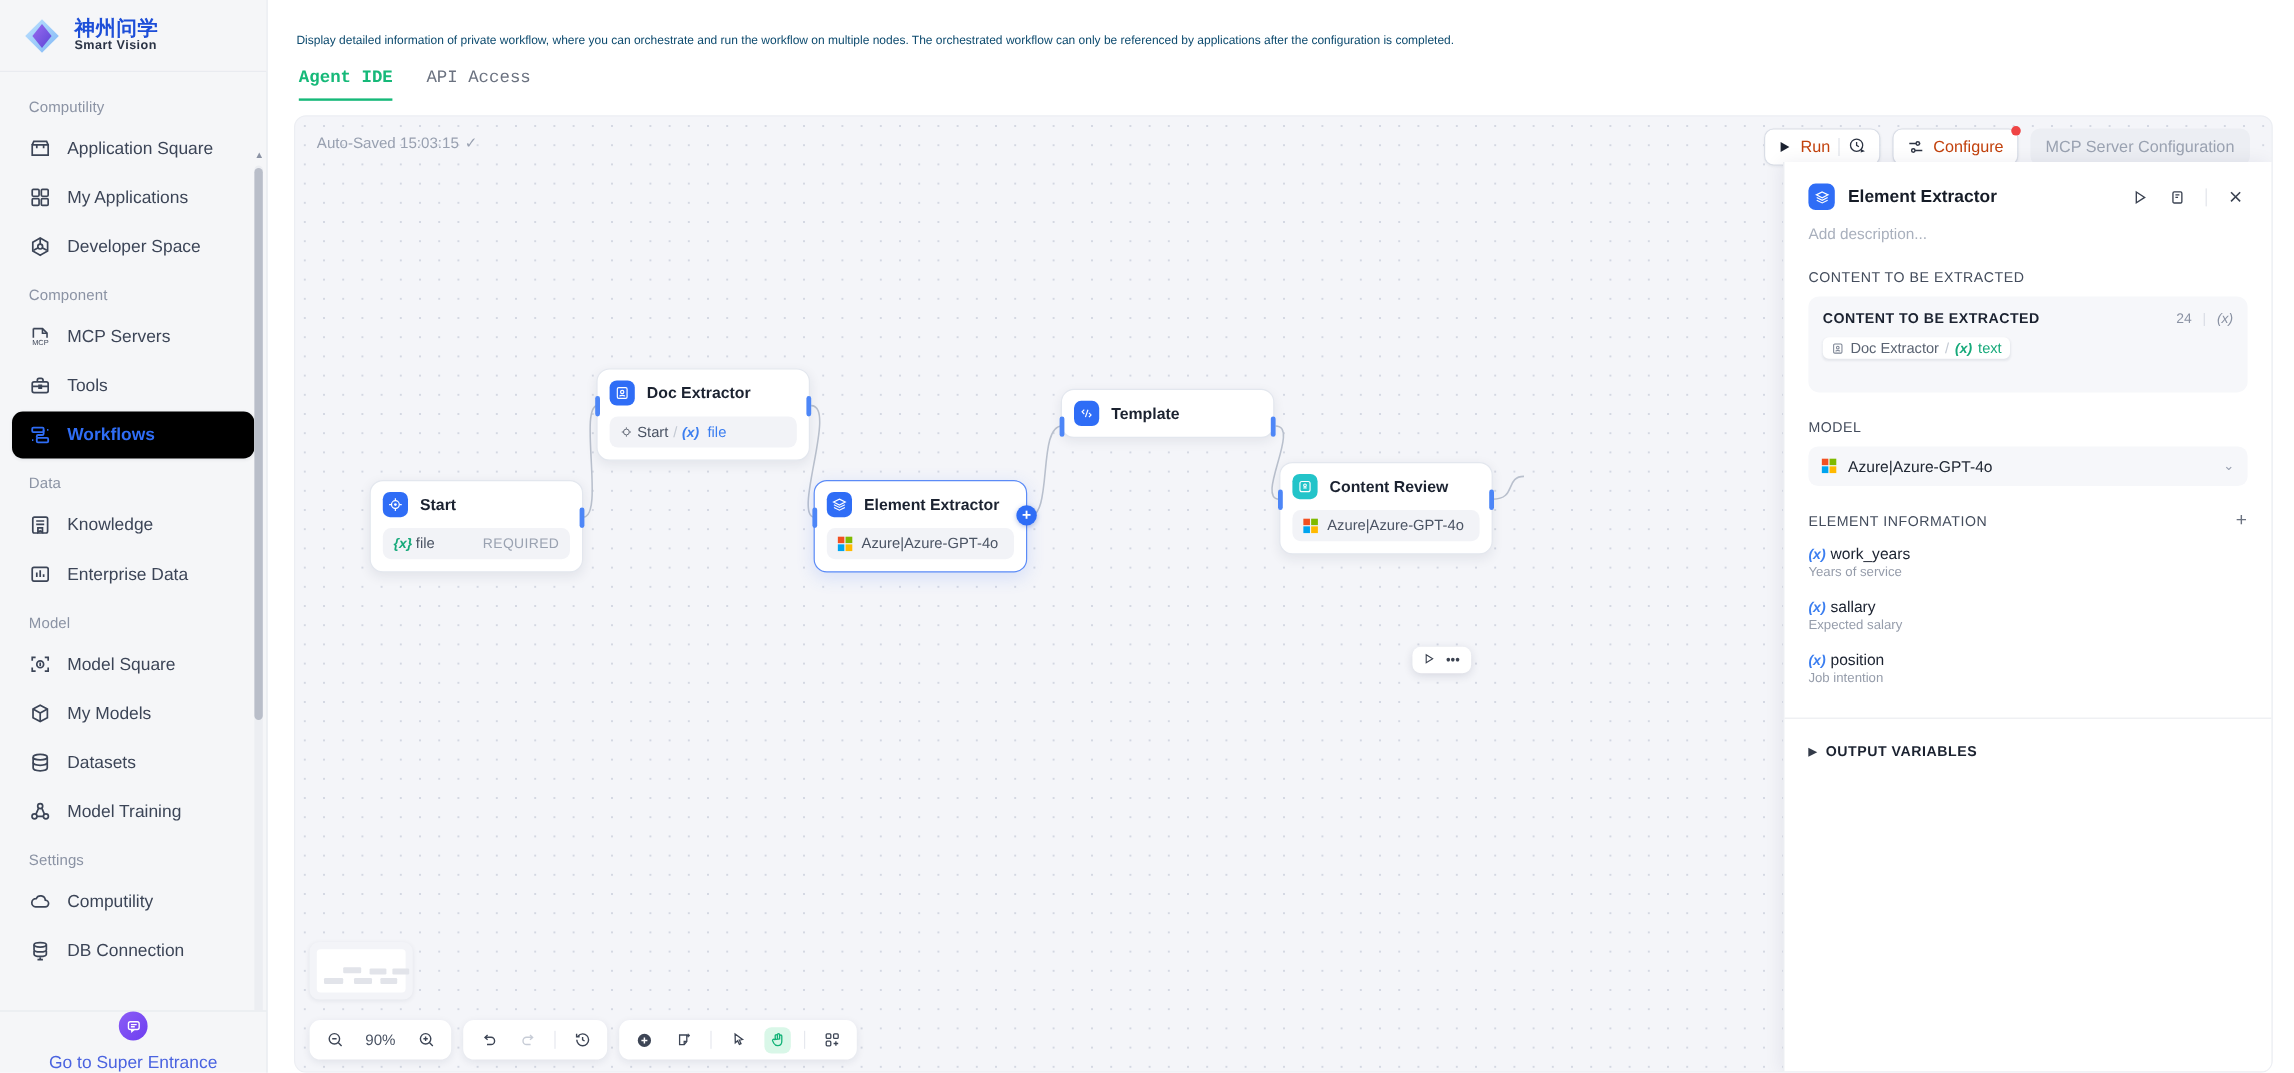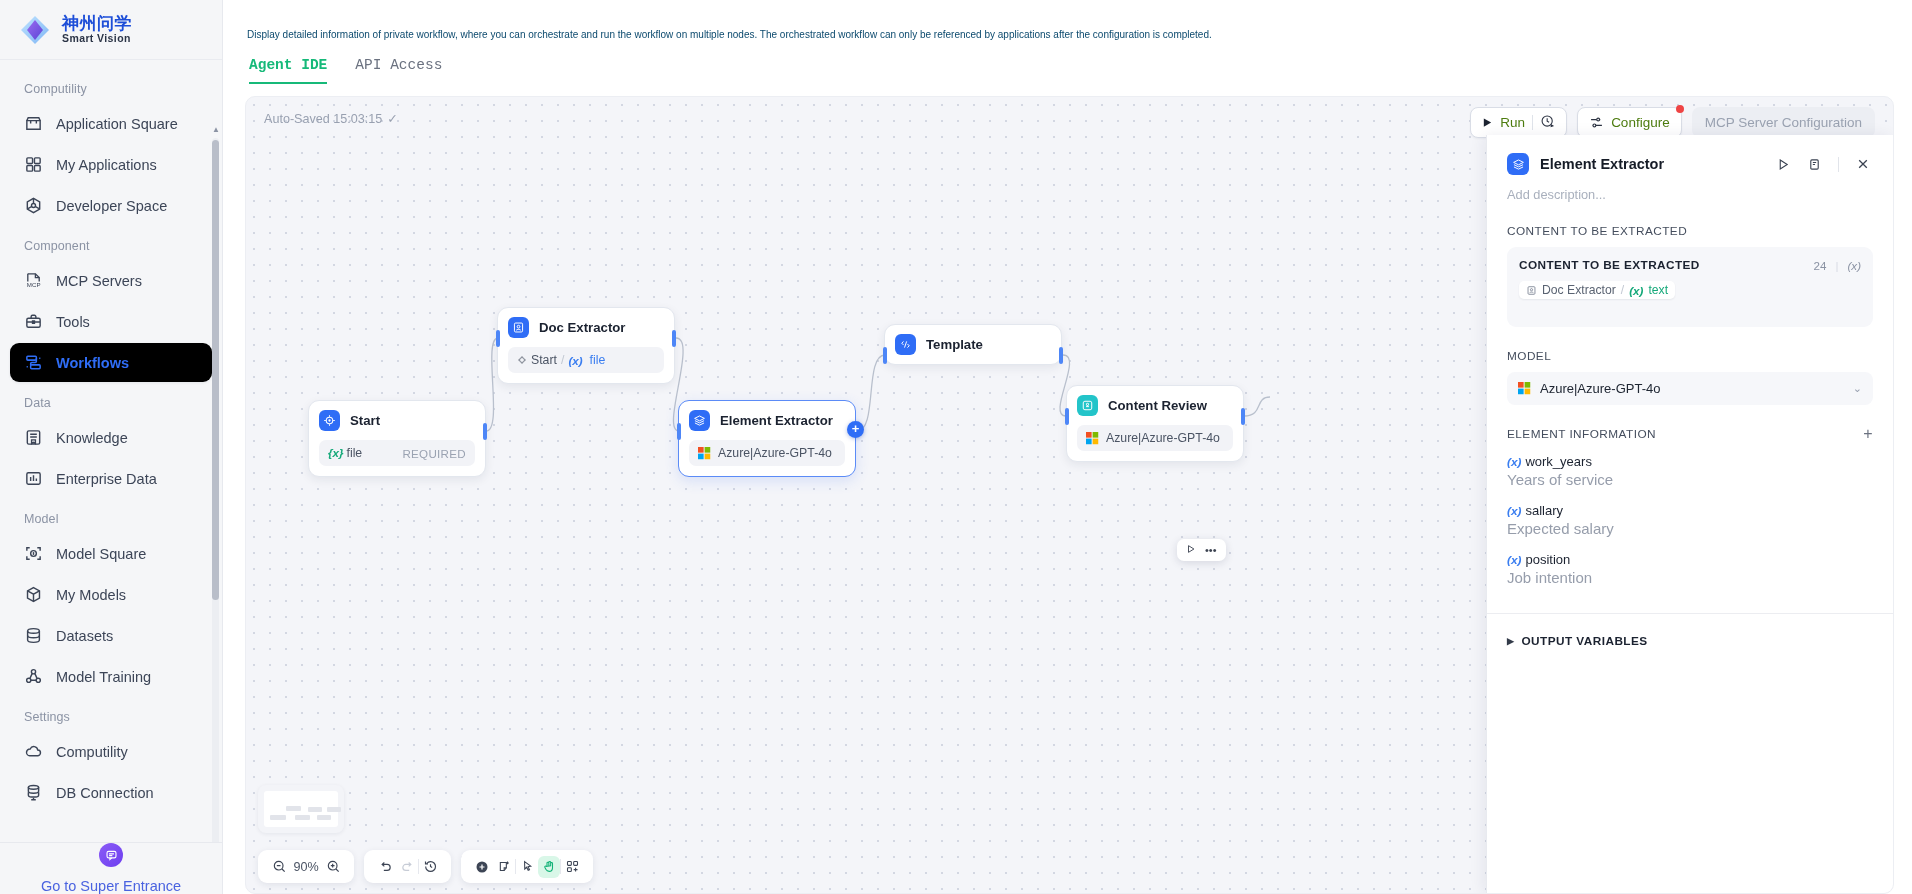--- a/index.html
+++ b/index.html
@@ -90,21 +90,21 @@
     border: 1px solid #eceef3;
   }
   .autosave {
     position: absolute; left: 18px; top: 14px; font-size: 12.6px; color: #98a0b0;
     display:flex; align-items:center; gap:5px;
   }
   .top-tools { position: absolute; right: 18px; top: 10px; display: flex; align-items: center; gap: 10px; }
   .btn-pill {
     height: 31px; background: #fff; border: 1px solid #d9dde6; border-radius: 8px;
     display: flex; align-items: center; gap: 7px; padding: 0 11px; font-size: 13.5px;
-    color: #4d7c0f; cursor: pointer; box-shadow: 0 1px 2px rgba(20,30,60,.05); position: relative;
+    color: #c2410c; cursor: pointer; box-shadow: 0 1px 2px rgba(20,30,60,.05); position: relative;
   }
   .btn-pill .sep { width:1px; height:15px; background:#dfe3ea; }
   .btn-ghost {
     height: 31px; border-radius: 8px; display: flex; align-items: center;
     padding: 0 13px; font-size: 13.5px; color: #9aa2b1; background: #eceef3; cursor: pointer;
   }
   .red-dot { position: absolute; right: -3px; top: -3px; width: 8px; height: 8px; border-radius: 50%; background: #ef4444; }
 
   
   .node {
@@ -145,21 +145,21 @@
   
   .minimap {
     position: absolute; left: 12px; bottom: 60px; width: 86px; height: 48px;
     background: #f3f4f8; border-radius: 8px; padding: 6px; box-shadow: 0 1px 4px rgba(20,30,60,.07);
   }
   .minimap-inner { background: #fff; width: 100%; height: 100%; border-radius: 3px; position: relative; }
   .mm { position: absolute; background: #e2e4ea; border-radius: 1px; height: 5px; }
   .bottom-bars { position: absolute; left: 12px; bottom: 10px; display: flex; gap: 10px; }
   .bar {
     background: #fff; border-radius: 9px; height: 33px; display: flex; align-items: center;
-    padding: 0 10px; box-shadow: 0 2px 7px rgba(25,35,70,.09);
+    padding: 0 10px; gap: 11px; box-shadow: 0 2px 7px rgba(25,35,70,.09);
   }
   .bar .zoomval { font-size: 12.6px; color: #4b5464; min-width: 32px; text-align: center; }
   .bar .divider { width: 1px; height: 15px; background: #e6e8ee; }
   .bar .tool { width: 22px; height: 22px; display: flex; align-items: center; justify-content: center; cursor: pointer; border-radius: 6px; color: #3d4555; }
   .bar .tool.dim { color: #c7ccd6; }
   .bar .tool.on { background: #d9f7e8; color: #12b277; }
   .rf-credit { position: absolute; right: 8px; bottom: 2px; font-size: 10.5px; color: #b7bdc9; }
 
   
   .panel {
@@ -193,21 +193,21 @@
   .select {
     margin: 0 20px; height: 33px; background: #f6f7fa; border-radius: 8px;
     display: flex; align-items: center; gap: 9px; padding: 0 11px; font-size: 13px; color: #202733;
     cursor: pointer;
   }
   .select .caret { margin-left: auto; color: #98a0b0; font-size: 11px; }
   .ei-list { padding: 4px 20px 0 20px; }
   .ei-item { margin-bottom: 15px; }
   .ei-name { font-size: 13px; color: #1b2230; }
   .ei-name .v { color: #3b7ef0; font-weight: 700; font-style: italic; font-size: 11.8px; margin-right: 4px; }
-  .ei-desc { font-size: 15px; color: #969dab; margin-top: 2px; }
+  .ei-desc { font-size: 11px; color: #969dab; margin-top: 2px; }
   .panel-divider { height: 1px; background: #ecedf1; margin: 12px 0 0 0; }
   .out-vars {
     padding: 20px 20px; font-size: 11.8px; font-weight: 700; letter-spacing: .45px; color: #1b2230;
     display: flex; align-items: center; gap: 7px; cursor: pointer;
   }
   .out-vars .ch { font-size: 9px; color: #333b49; }
   .plus-sm { color: #6b7280; font-size: 16px; line-height: 12px; cursor: pointer; }
 </style>
 </head>
 <body>

